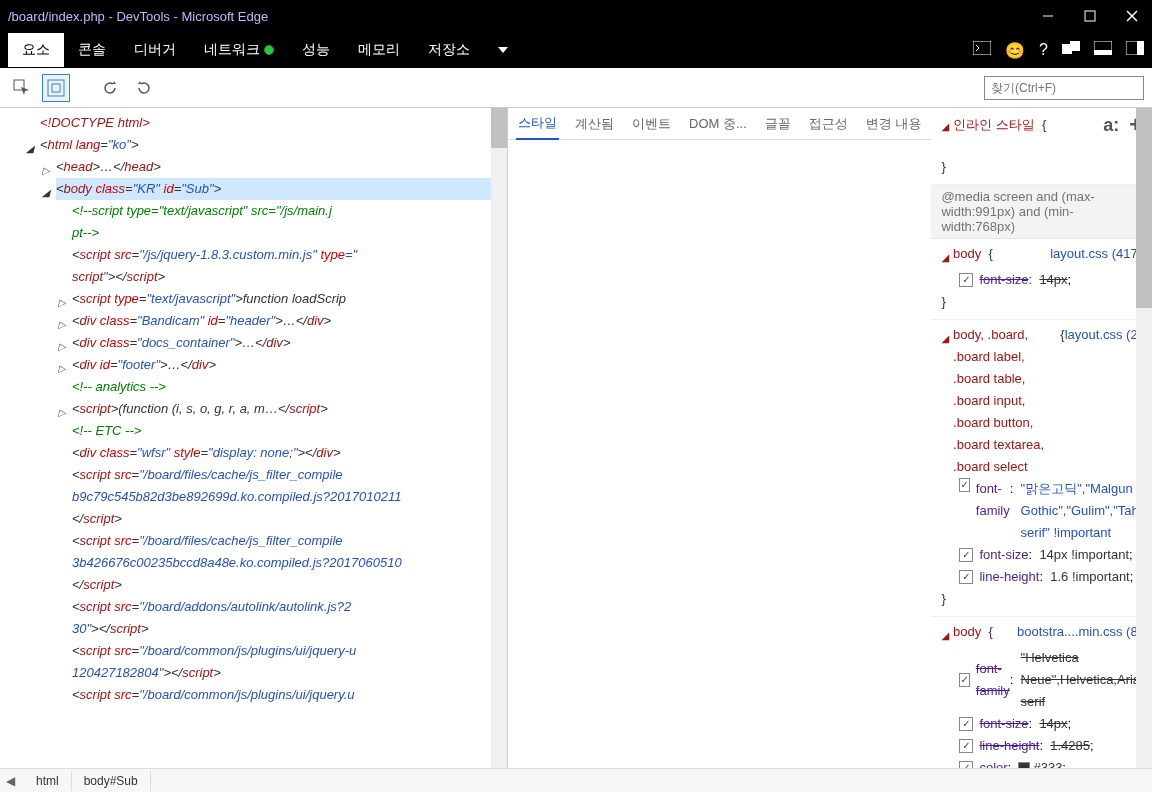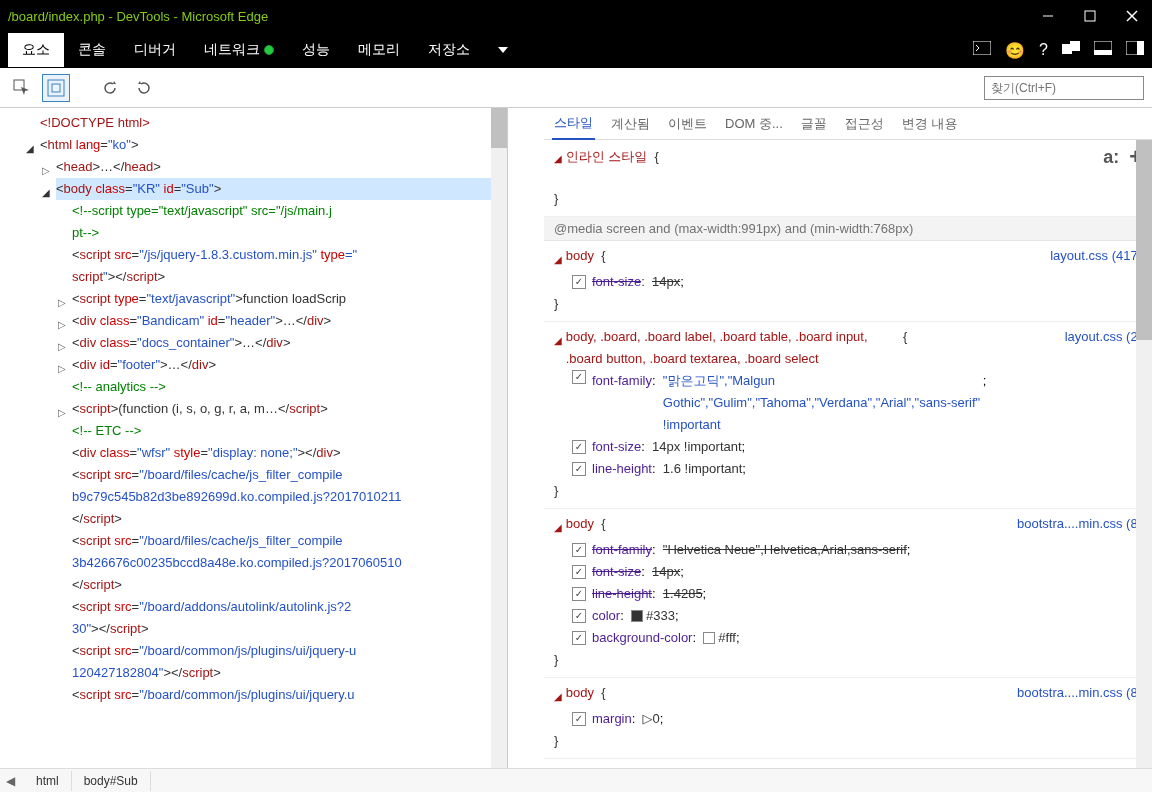--- a/index.html
+++ b/index.html
@@ -1,36 +1,36 @@
 <!DOCTYPE html>
 <html><head>
 <meta charset="utf-8">
 <style>
 * { margin: 0; padding: 0; box-sizing: border-box; font-family: "Segoe UI", Tahoma, sans-serif; }
 body { background: #fff; font-size: 13px; width: 1152px; height: 792px; overflow: hidden; }
 
-.titlebar { background: #000; color: #84cc16; height: 32px; display: flex; align-items: center; padding: 0 8px; }
+.titlebar { background: #000; color: #c4b5fd; height: 32px; display: flex; align-items: center; padding: 0 8px; }
 .titlebar-title { font-size: 13px; }
 .titlebar-controls { margin-left: auto; display: flex; gap: 18px; }
 .tc-btn { width: 24px; height: 24px; display: flex; align-items: center; justify-content: center; cursor: pointer; }
 
 .tabbar { background: #000; height: 36px; display: flex; align-items: center; padding: 0 8px; }
 .tab { color: #fff; padding: 8px 14px; font-size: 14px; cursor: pointer; display: flex; align-items: center; gap: 4px; }
 .tab.active { background: #fff; color: #000; }
 .tab-icons { margin-left: auto; display: flex; gap: 14px; align-items: center; }
 .tab-icon { color: #fff; font-size: 16px; cursor: pointer; }
 
 .toolbar { background: #fff; height: 40px; display: flex; align-items: center; padding: 0 8px; border-bottom: 1px solid #ccc; gap: 6px; }
 .tb-btn { width: 28px; height: 28px; display: flex; align-items: center; justify-content: center; cursor: pointer; color: #333; }
 .tb-btn.boxed { border: 1px solid #3b82c4; background: #eaf3fa; }
 .search-find { margin-left: auto; width: 160px; height: 24px; border: 1px solid #888; padding: 2px 6px; font-size: 12px; }
 
 .main { display: flex; height: calc(792px - 32px - 36px - 40px - 24px); }
-.left-panel { flex: 0 0 508px; position: relative; overflow: hidden; border-right: 1px solid #ccc; }
-.right-panel { flex: 1; display: flex; flex-direction: column; overflow: hidden; margin-left: 36px; }
+.left-panel { flex: 0 0 508px; position: relative; overflow: hidden; border-right: 1px solid #ccc; font-style: italic; }
+.right-panel { flex: 1; display: flex; overflow: hidden; }
 
 .dom-tree { padding: 4px 0 4px 40px; font-family: Consolas, monospace; font-size: 13px; line-height: 22px; white-space: nowrap; }
 .dom-line { position: relative; }
 .dom-line.sel { background: #cfe8ff; }
 .tw { position: absolute; left: -14px; top: 4px; cursor: pointer; font-size: 10px; color: #666; }
 .tw.open { color: #333; }
 .indent1 { margin-left: 0; }
 .indent2 { margin-left: 16px; }
 .indent3 { margin-left: 32px; }
 .tag { color: #a31515; }

